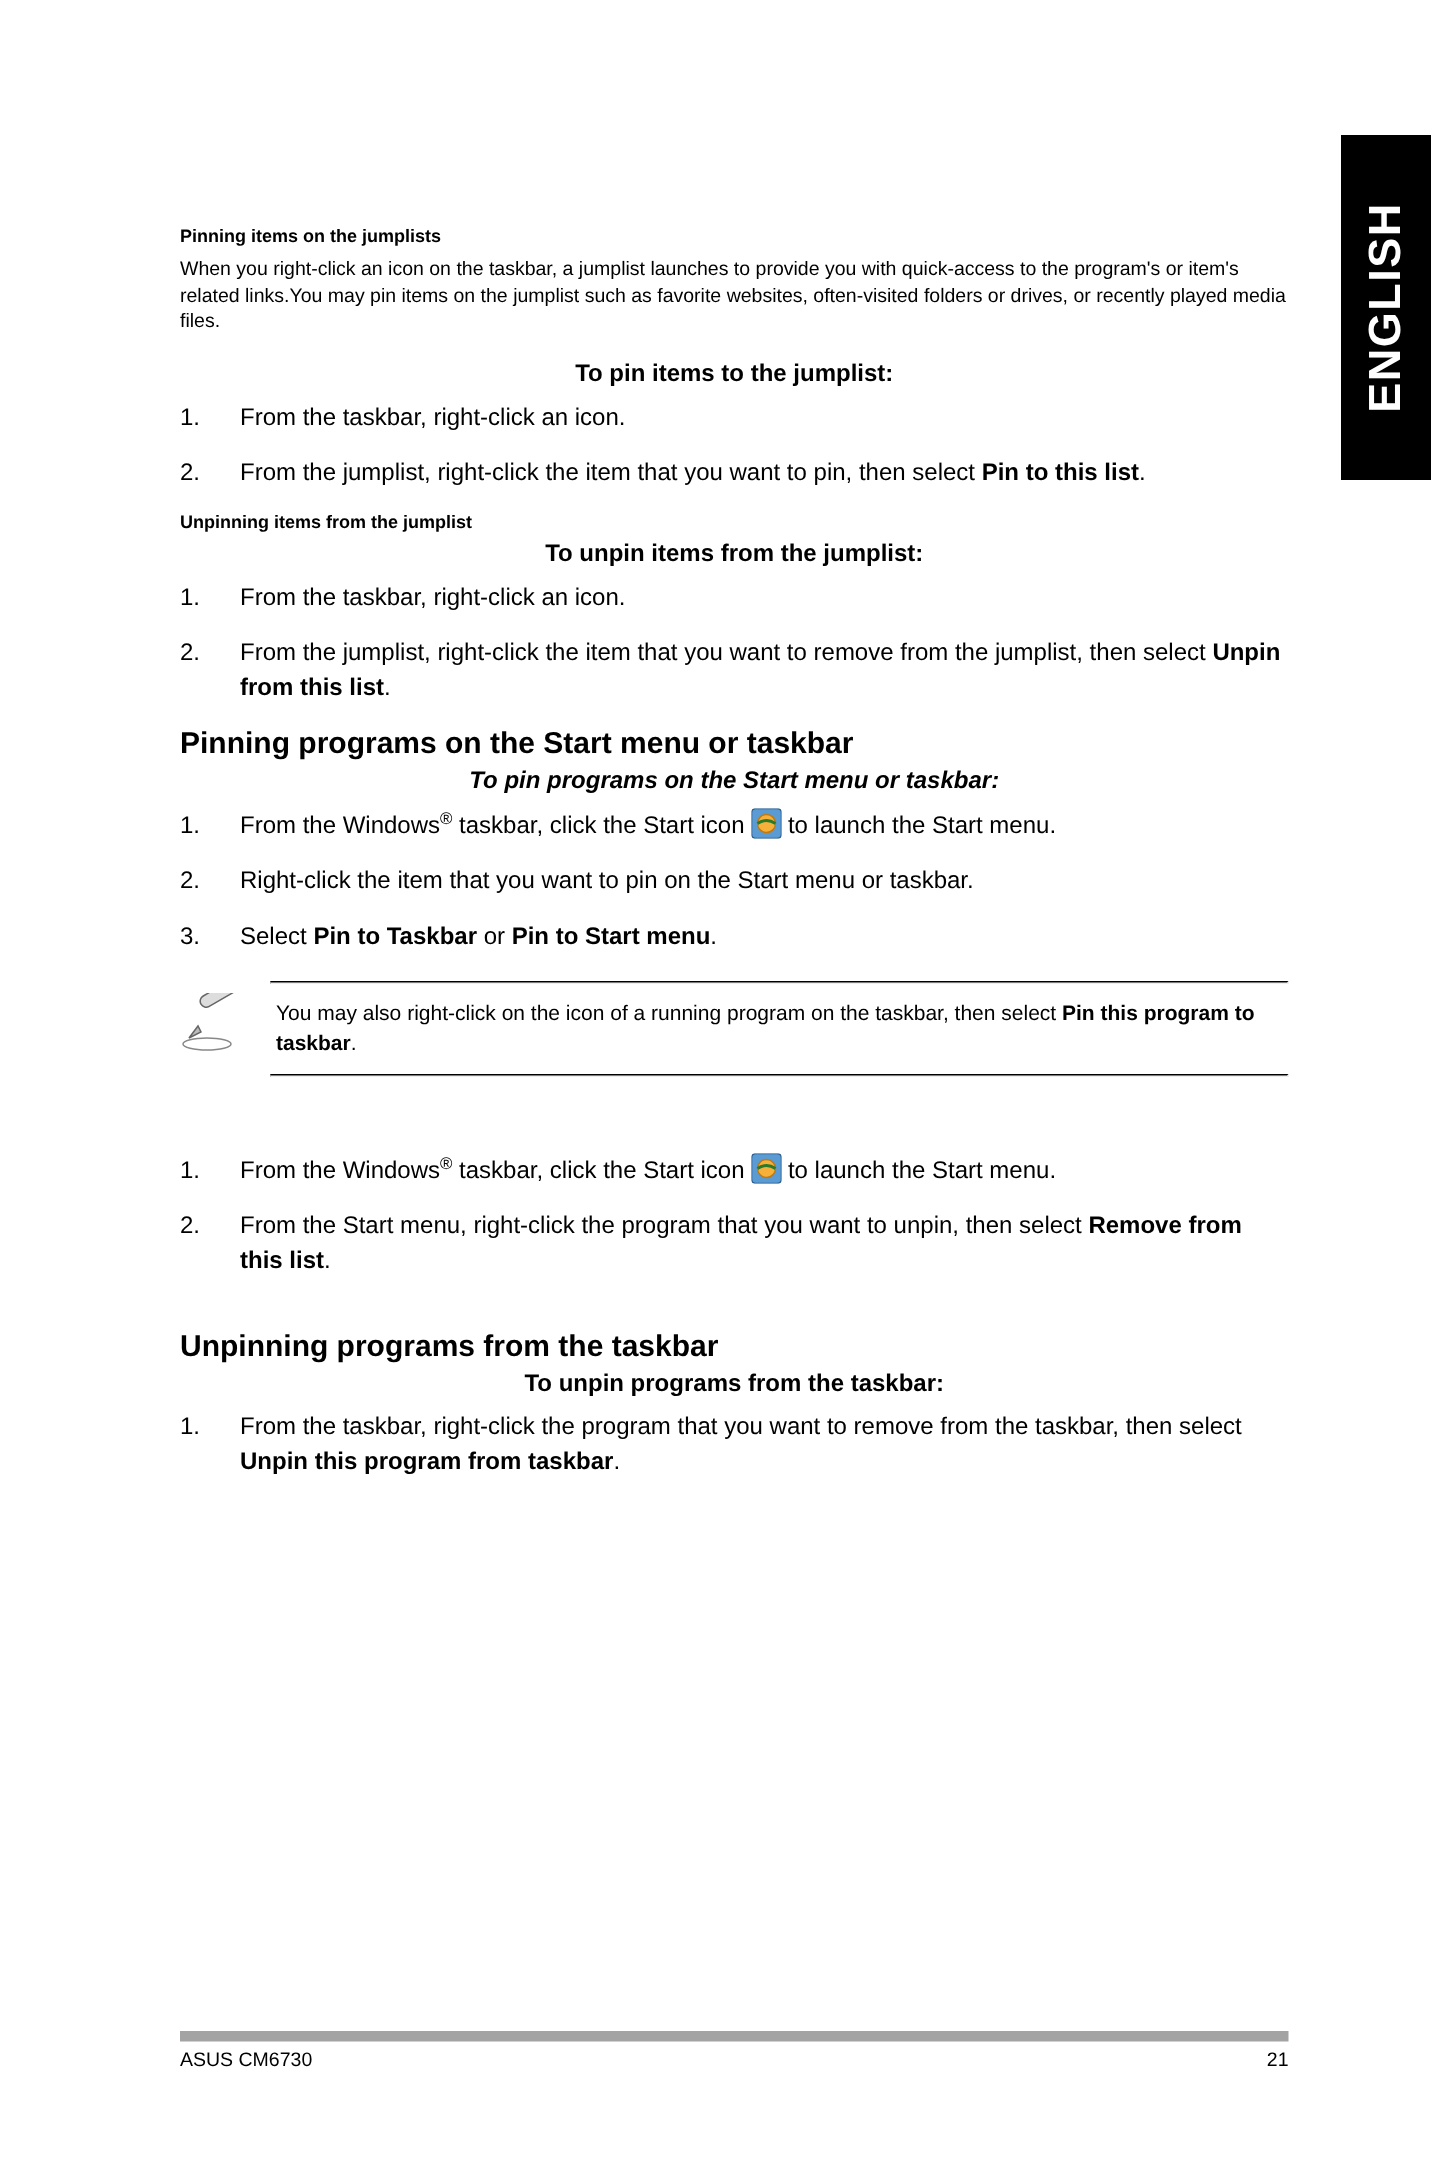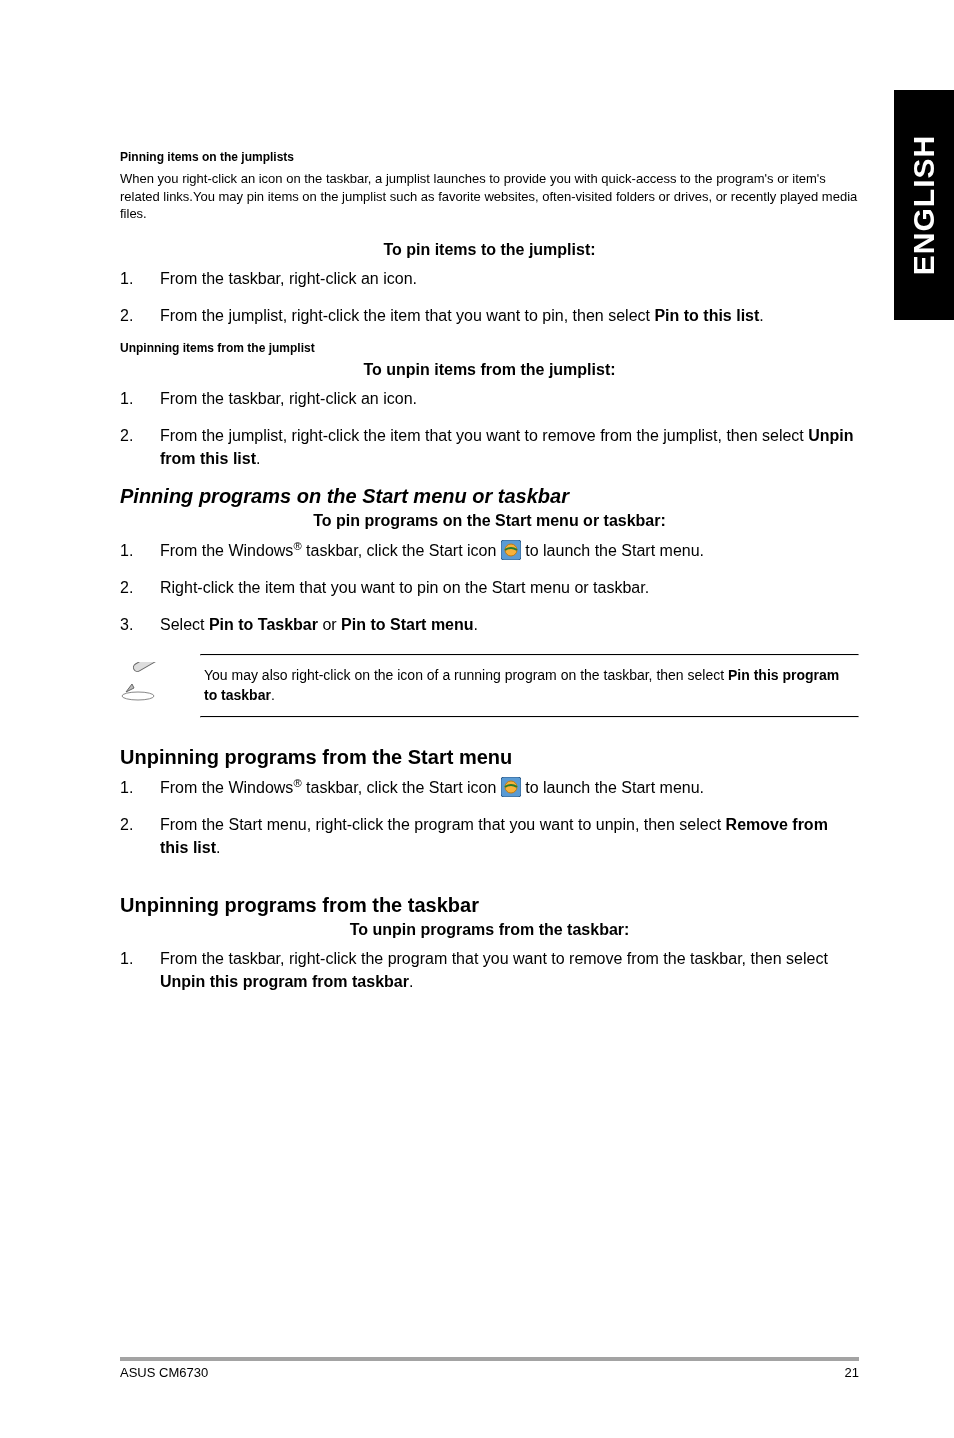--- a/index.html
+++ b/index.html
@@ -77,22 +77,22 @@
   .txt b { font-weight: 700; }
   .iconimg {
     display: inline-block;
     vertical-align: middle;
     position: relative;
     top: -2px;
   }
   .note-block {
     display: flex;
     align-items: flex-start;
-    gap: 32px;
-    margin: 18px 0 28px 0;
+    gap: 12px;
+    margin: 18px 0 50px 0;
   }
   .note-icon {
     width: 48px;
     flex: none;
     padding-top: 8px;
   }
   .note-content-wrap {
     flex: 1;
   }
   .note-rule {
@@ -103,21 +103,21 @@
     font-size: 14px;
     line-height: 1.4;
     padding: 10px 4px;
   }
   .note-content b { font-weight: 700; }
   .footer {
     position: absolute;
     bottom: 58px;
     left: 120px;
     right: 95px;
-    border-top: 4px solid #a3a3a3;
+    border-top: 7px solid #a3a3a3;
     padding-top: 4px;
     display: flex;
     justify-content: space-between;
     font-size: 13px;
   }
   .sup { font-size: 0.7em; vertical-align: super; }
 </style>
 </head>
 <body>
 
@@ -147,22 +147,22 @@
     <li>
       <span class="num">1.</span>
       <span class="txt">From the taskbar, right-click an icon.</span>
     </li>
     <li>
       <span class="num">2.</span>
       <span class="txt"><span>From the jumplist, right-click the item that you want to remove from the jumplist, then select </span><b>Unpin from this list</b><span>.</span></span>
     </li>
   </ol>
 
-  <h2 class="main" style="margin-top:10px;font-style:italic;">Pinning programs on the Start menu or taskbar</h2>
-  <p class="bold-para" style="margin-top:2px;">To pin programs on the Start menu or taskbar:</p>
+  <h2 class="main" style="margin-top:10px;">Pinning programs on the Start menu or taskbar</h2>
+  <p class="bold-para" style="margin-top:2px;font-style:italic;">To pin programs on the Start menu or taskbar:</p>
   <ol class="steps">
     <li>
       <span class="num">1.</span>
       <span class="txt"><span>From the Windows</span><span class="sup">®</span><span> taskbar, click the Start icon </span><svg class="iconimg" width="20" height="20" viewBox="0 0 20 20">
             <rect x="0" y="0" width="20" height="20" rx="3" fill="#5a9bd4" stroke="#2a5a8a"></rect>
             <circle cx="10" cy="10" r="6" fill="#f7b13a" stroke="#c07a10"></circle>
             <path d="M 4 10 Q 10 6 16 10" fill="none" stroke="#2a7a2a" stroke-width="2"></path>
           </svg><span> to launch the Start menu.</span></span>
     </li>
     <li>
@@ -183,21 +183,20 @@
         <polygon points="6,30 12,22 14,26" fill="#bbb" stroke="#666"></polygon>
       </svg>
     </div>
     <div class="note-content-wrap">
       <hr class="note-rule">
       <div class="note-content"><span>You may also right-click on the icon of a running program on the taskbar, then select </span><b>Pin this program to taskbar</b><span>.</span></div>
       <hr class="note-rule">
     </div>
   </div>
 
-  <h2 class="main">Unpinning programs from the Start menu</h2>
   <ol class="steps">
     <li>
       <span class="num">1.</span>
       <span class="txt"><span>From the Windows</span><span class="sup">®</span><span> taskbar, click the Start icon </span><svg class="iconimg" width="20" height="20" viewBox="0 0 20 20">
             <rect x="0" y="0" width="20" height="20" rx="3" fill="#5a9bd4" stroke="#2a5a8a"></rect>
             <circle cx="10" cy="10" r="6" fill="#f7b13a" stroke="#c07a10"></circle>
             <path d="M 4 10 Q 10 6 16 10" fill="none" stroke="#2a7a2a" stroke-width="2"></path>
           </svg><span> to launch the Start menu.</span></span>
     </li>
     <li>

